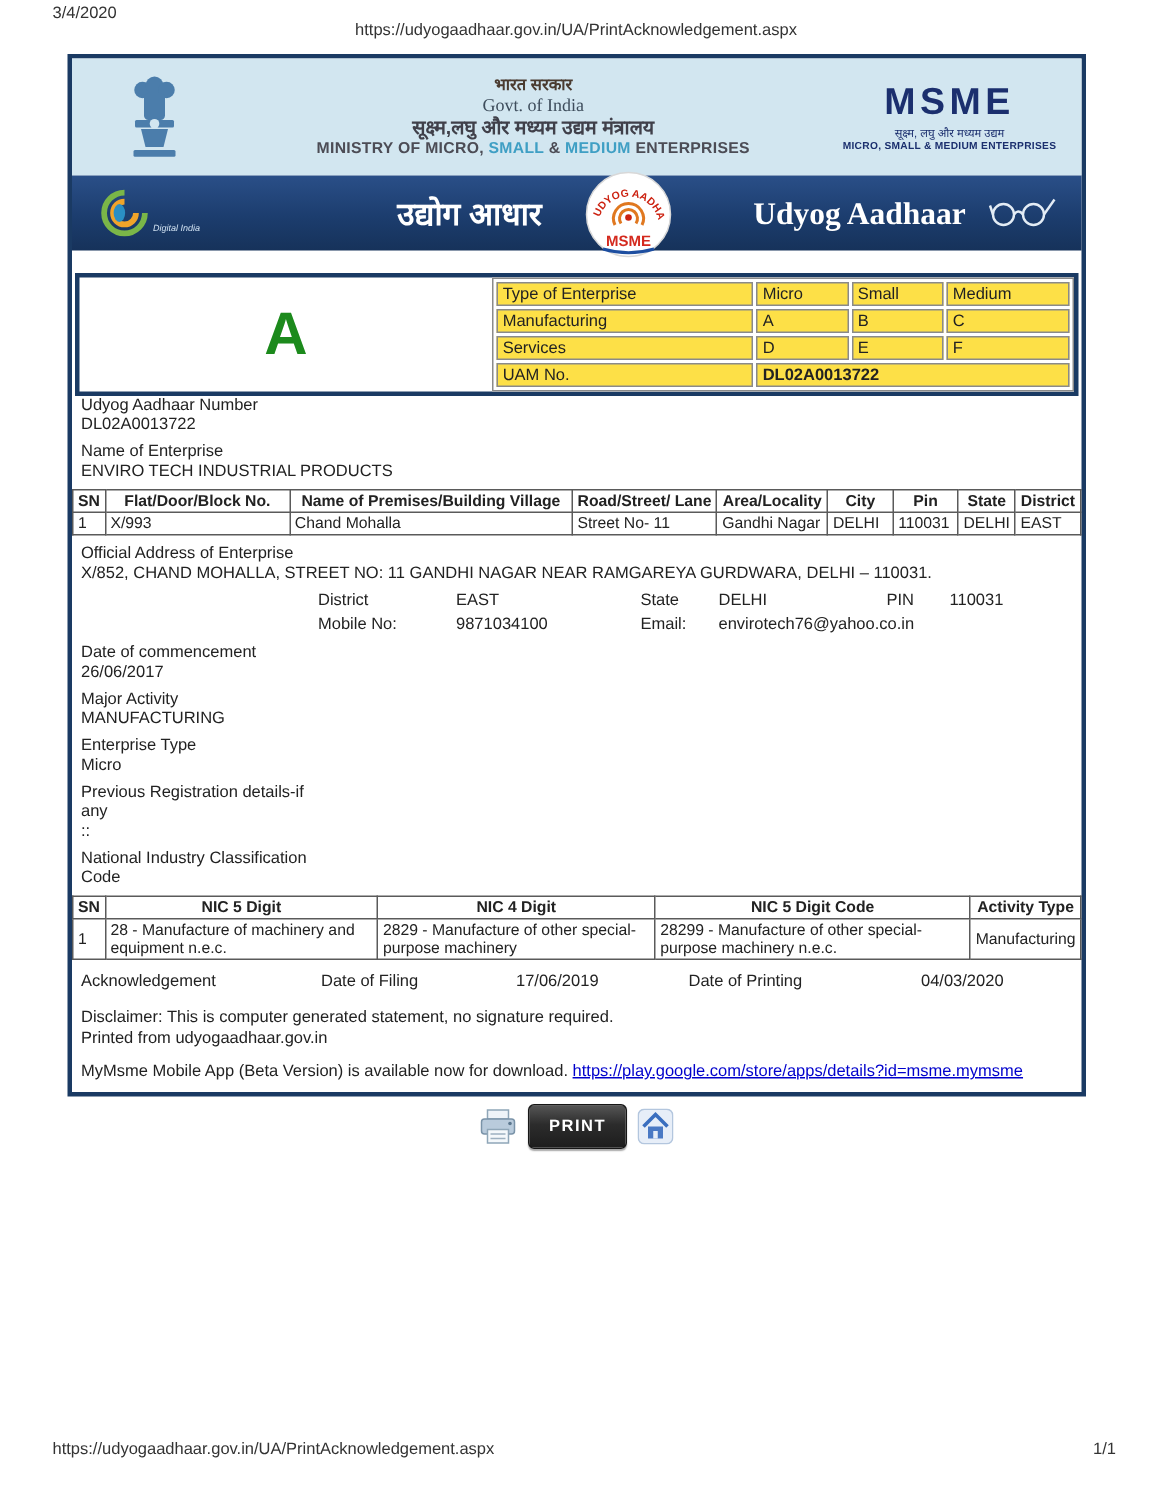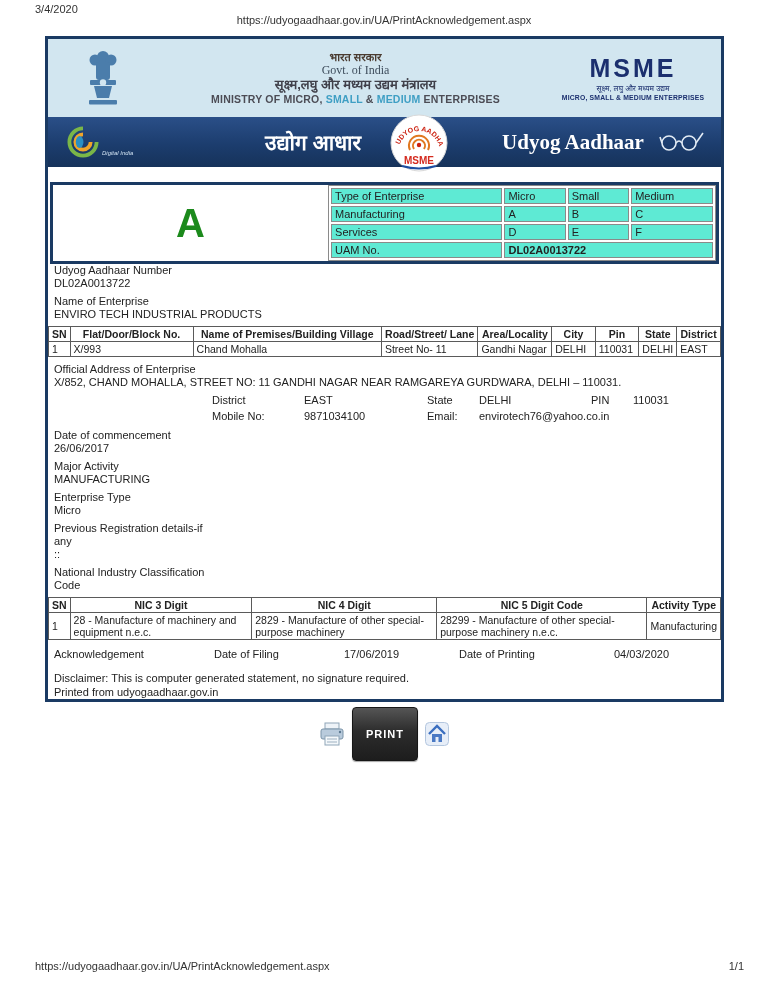--- a/index.html
+++ b/index.html
@@ -39,21 +39,21 @@
   .ua-badge{position:absolute;left:342px;top:-3px;width:58px;height:58px;z-index:5;}
   .banner .en-title{position:absolute;left:415px;width:220px;text-align:center;font-size:21px;font-weight:bold;
     font-family:"Liberation Serif","DejaVu Serif",serif;}
   .glasses{position:absolute;right:16px;top:14px;}
 
   
   .ua-box{margin:15px 2px 0 2px;border:3px solid #1a3a63;height:82px;box-sizing:border-box;display:flex;align-items:center;}
   .grade{width:278px;text-align:center;font-size:40px;font-weight:bold;color:#1c8a1c;line-height:1;}
   .ua-table-wrap{width:392px;}
   table.ua-table{border-collapse:separate;border-spacing:2px;width:100%;border:1px solid #8a8a8a;background:#fff;}
-  table.ua-table td{border:1px solid #8a8a8a;font-size:11px;padding:0 3px;height:14px;background:#5eead4;color:#222;margin-left:32px;}
+  table.ua-table td{border:1px solid #8a8a8a;font-size:11px;padding:0 3px;height:14px;background:#fde047;color:#222;margin-left:32px;}
   table.ua-table td.lab{width:180px;}
   table.ua-table td.v1{width:58px;} table.ua-table td.v2{width:58px;} table.ua-table td.v3{width:80px;}
   .uam-val{color:#e00a0a;font-weight:bold;}
 
   
   .cert-title{text-align:center;font-weight:bold;font-size:13.5px;margin:9px 0 8px 0;color:#000;}
   .f-row{display:flex;margin:0 6px 5px 6px;font-size:11px;line-height:13px;color:#222;flex-direction:column;}
   .f-label{width:158px;flex:none;}
   .f-value{flex:1;}
 
@@ -75,21 +75,21 @@
   .ack-row{display:flex;margin:8px 6px 2px 6px;font-size:11px;line-height:13px;color:#222;}
   .kw1{width:160px;flex:none;} .kw2{width:130px;flex:none;} .kw3{width:115px;flex:none;} .kw4{width:155px;flex:none;}
 
   .disclaimer{margin:10px 6px 0 6px;font-size:11px;line-height:14px;color:#222;}
   .mymsme{margin:9px 6px 8px 6px;font-size:11px;color:#222;}
   .mymsme a{color:#0000cc;text-decoration:underline;cursor:pointer;}
 
   
   .print-row{margin-top:5px;display:flex;justify-content:center;align-items:center;gap:7px;}
   .print-btn{background:linear-gradient(180deg,#555 0%,#2c2c2c 45%,#1d1d1d 100%);color:#fff;font-size:11px;
-    font-weight:bold;letter-spacing:1px;padding:20px 13px;border:1px solid #161616;border-radius:4px;cursor:pointer;
+    font-weight:bold;letter-spacing:1px;padding:8px 13px;border:1px solid #161616;border-radius:4px;cursor:pointer;
     box-shadow:0 1px 1px rgba(0,0,0,.35);}
   .icon-btn{cursor:pointer;display:inline-flex;}
 </style>
 </head>
 <body>
 
 <div class="chrome-top">
   <span>3/4/2020</span>
   <span class="url">https://udyogaadhaar.gov.in/UA/PrintAcknowledgement.aspx</span>
 </div>
@@ -272,21 +272,21 @@
   </div>
   <div class="f-row">
     <div class="f-label">National Industry Classification Code</div>
     <div class="f-value"></div>
   </div>
 
   <table class="grid">
     <tbody>
         <tr>
       <th class="nic-col-sn">SN</th>
-      <th class="nic-col-2">NIC 3 Digit</th>
+      <th class="nic-col-2">NIC 5 Digit</th>
       <th class="nic-col-4">NIC 4 Digit</th>
       <th class="nic-col-5">NIC 5 Digit Code</th>
       <th class="nic-col-act">Activity Type</th>
     </tr>
     <tr>
       <td>1</td>
       <td>28 - Manufacture of machinery and equipment n.e.c.</td>
       <td>2829 - Manufacture of other special-purpose machinery</td>
       <td>28299 - Manufacture of other special-purpose machinery n.e.c.</td>
       <td class="ctr">Manufacturing</td>
@@ -300,20 +300,21 @@
     <span class="kw3">17/06/2019</span>
     <span class="kw4">Date of Printing</span>
     <span>04/03/2020</span>
   </div>
 
   <div class="disclaimer">
     <div>Disclaimer: This is computer generated statement, no signature required.</div>
     <div>Printed from udyogaadhaar.gov.in</div>
   </div>
 
+  <div class="mymsme"><span>MyMsme Mobile App (Beta Version) is available now for download. </span><a>https://play.google.com/store/apps/details?id=msme.mymsme</a></div>
 
 </div>
 
 <div class="print-row">
   <span class="icon-btn">
     <svg width="26" height="24" viewBox="0 0 26 24">
       <rect x="6" y="1" width="14" height="6" fill="#eef3f8" stroke="#8fa6b8"></rect>
       <rect x="2" y="7" width="22" height="10" rx="2" fill="#b9cbdc" stroke="#7a93a8"></rect>
       <circle cx="21" cy="10" r="1.2" fill="#5c7librar8" fill-opacity="0"></circle>
       <circle cx="21" cy="10" r="1.2" fill="#5c788f"></circle>

